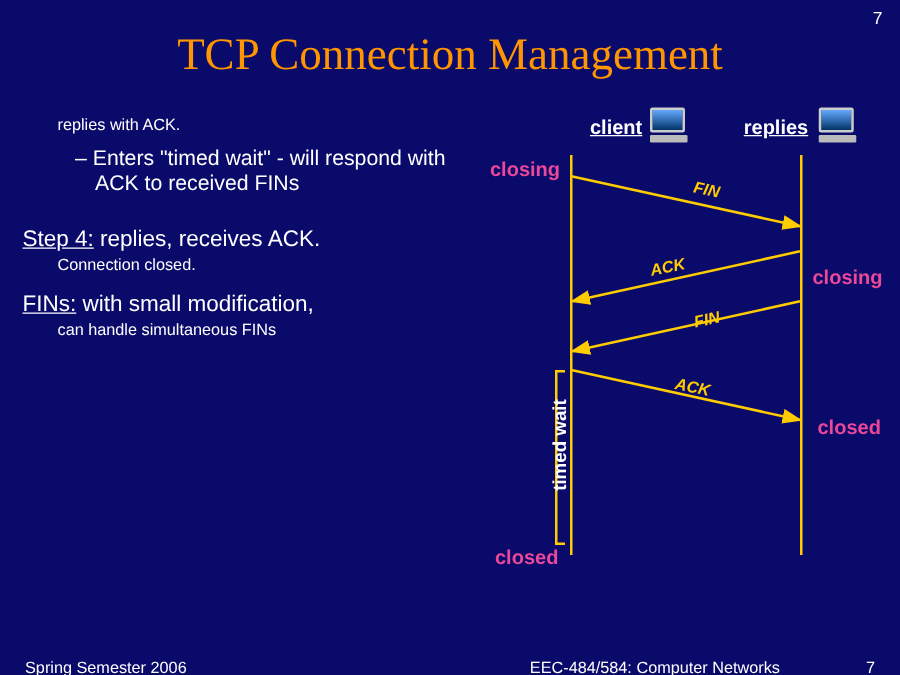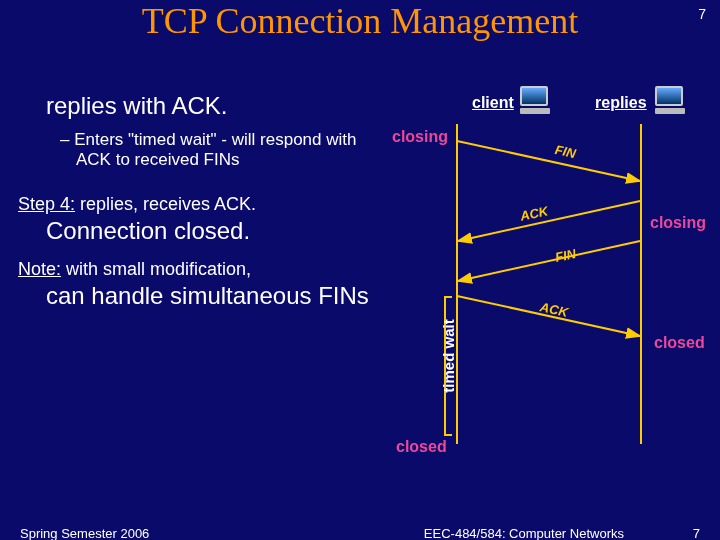--- a/index.html
+++ b/index.html
@@ -16,38 +16,39 @@
     position: absolute;
     top: 6px;
     right: 14px;
     font-size: 14px;
     color: #fff;
   }
   .title {
     text-align: center;
     font-size: 36px;
     color: #ff9500;
+    padding-top: 22px;
     font-weight: normal;
     font-family: "Times New Roman", serif;
   }
   .content {
     position: absolute;
     left: 18px;
     top: 92px;
     width: 360px;
   }
   .step-heading {
     font-size: 18px;
     margin-bottom: 2px;
   }
   .step-label {
     text-decoration: underline;
   }
   .step-body {
-    font-size: 24px;
+    font-size: 13px;
     margin-left: 28px;
     margin-bottom: 10px;
   }
   .bullet {
     font-size: 17px;
     margin-left: 42px;
     margin-top: 8px;
     margin-bottom: 20px;
     text-indent: -16px;
     padding-left: 16px;
@@ -159,21 +160,21 @@
 <div class="content">
   <div class="step-body">replies with ACK.</div>
   <div class="bullet">– Enters "timed wait" - will respond with ACK to received FINs</div>
 
   <div class="step-heading" style="margin-top:24px;">
     <span class="step-label">Step 4:</span><span> replies, receives ACK.</span>
   </div>
   <div class="step-body">Connection closed.</div>
 
   <div class="step-heading" style="margin-top:14px;">
-    <span class="note-label">Note:</span><span> with small modification,</span>
+    <span class="note-label">FINs:</span><span> with small modification,</span>
   </div>
   <div class="step-body">can handle simultaneous FINs</div>
 </div>
 
 <div class="diagram">
   <div class="endpoint-label" style="left:92px; top:8px;">client</div>
   <div class="endpoint-label" style="left:215px; top:8px;">replies</div>
 
   <div class="computer-icon" style="left:140px; top:0;">
     <div class="monitor"></div>

